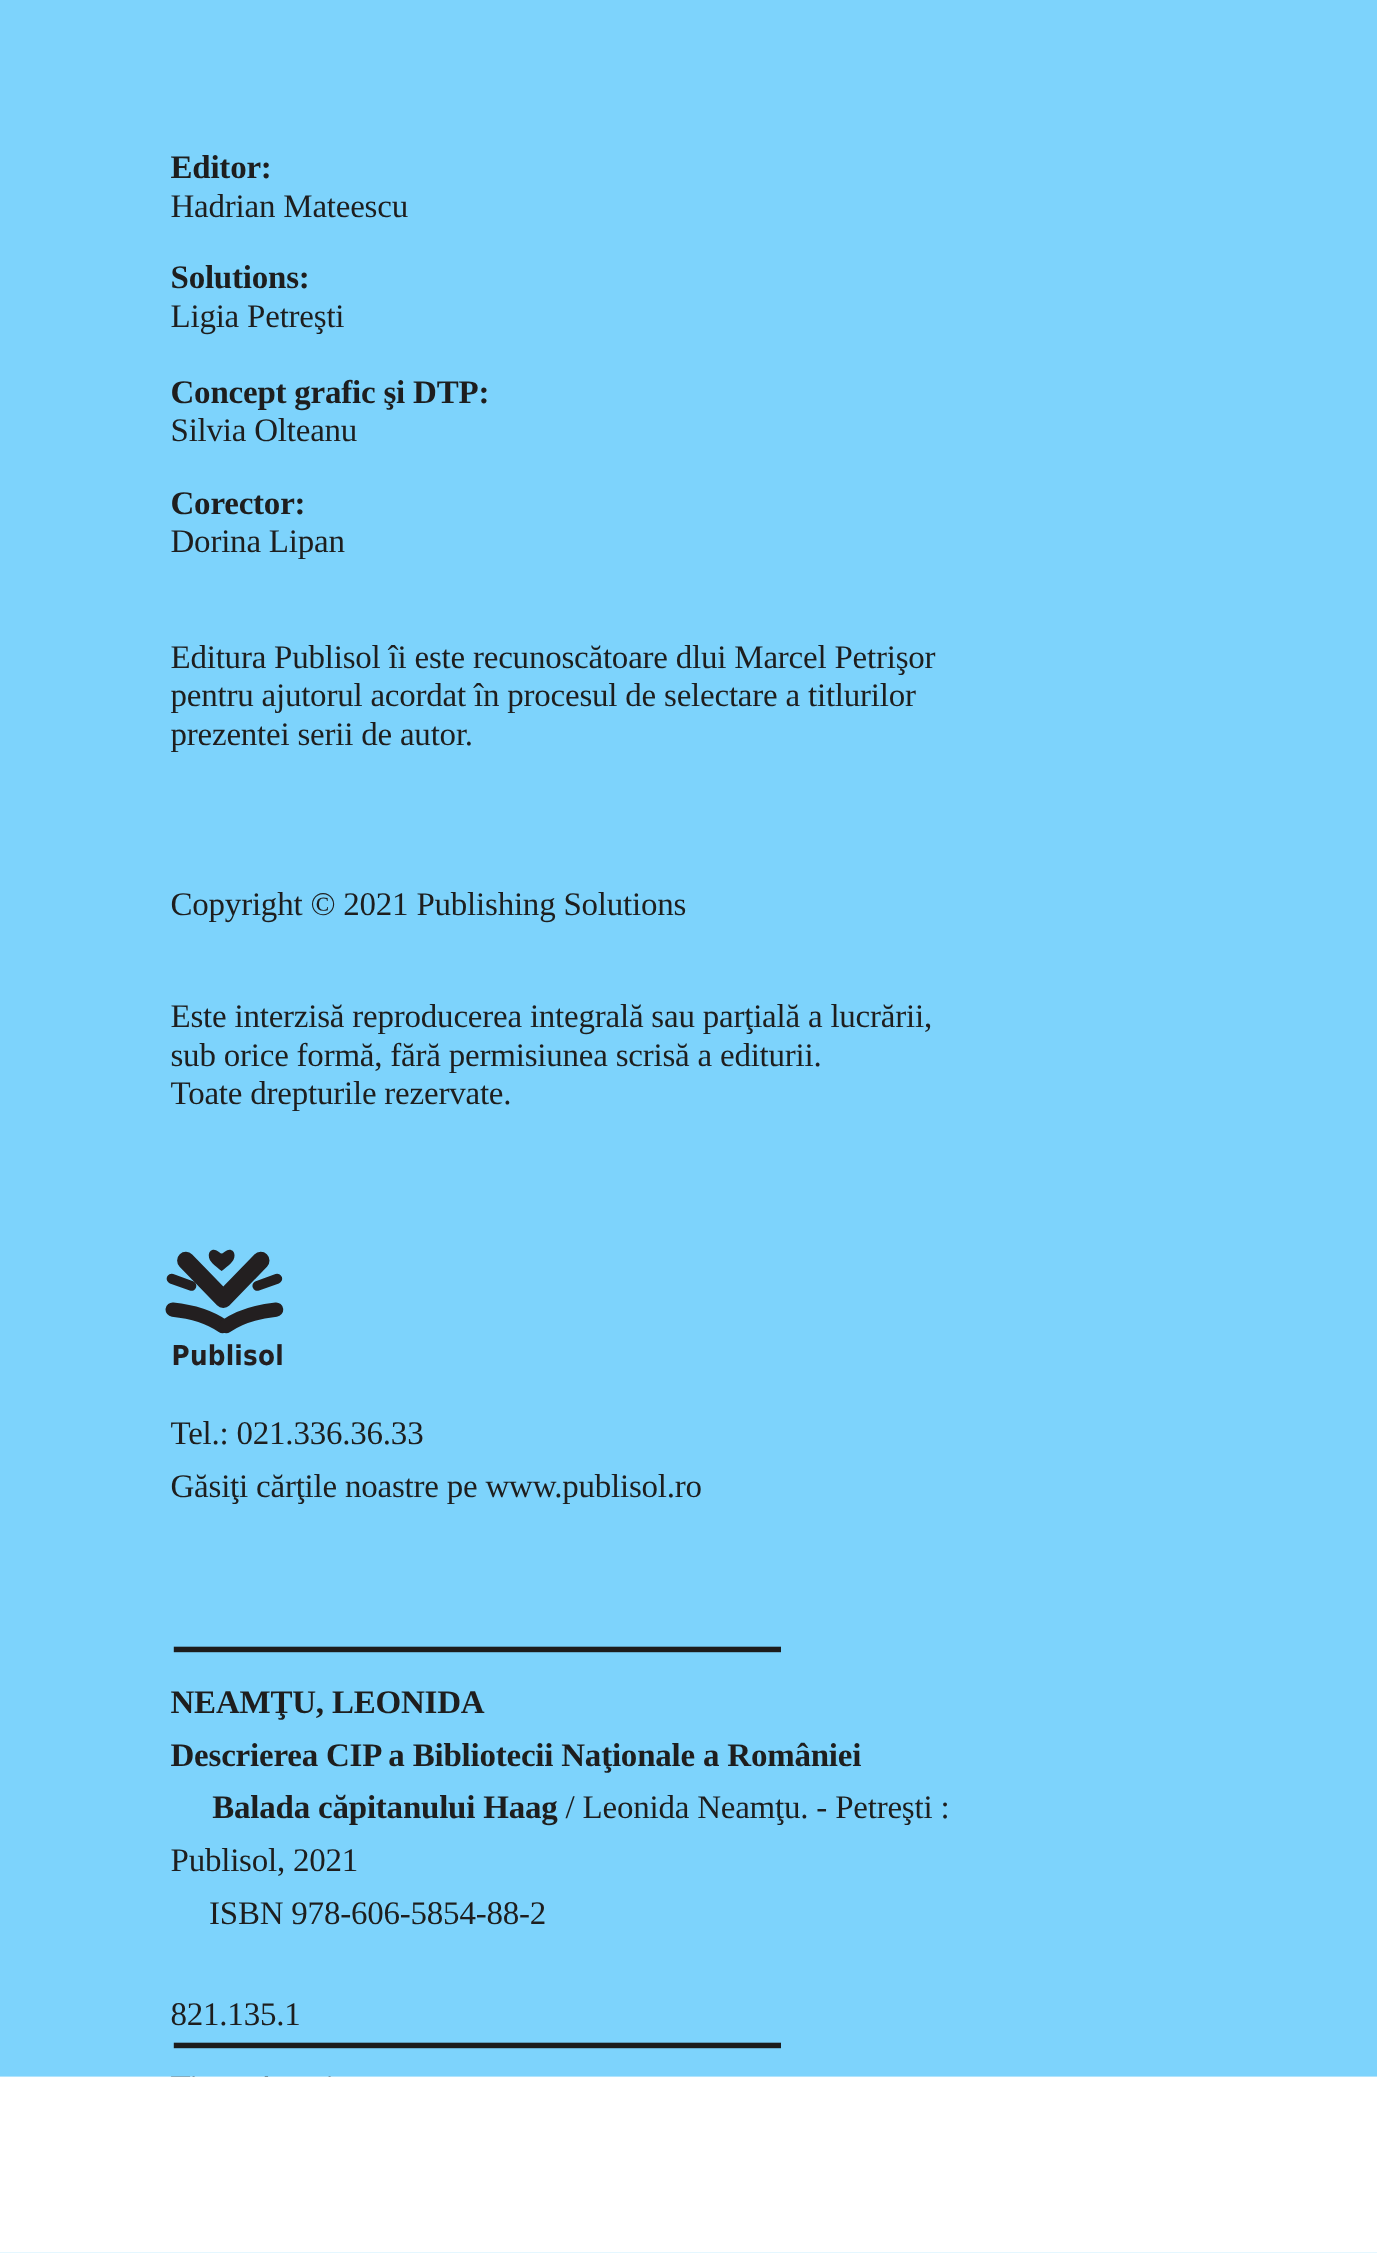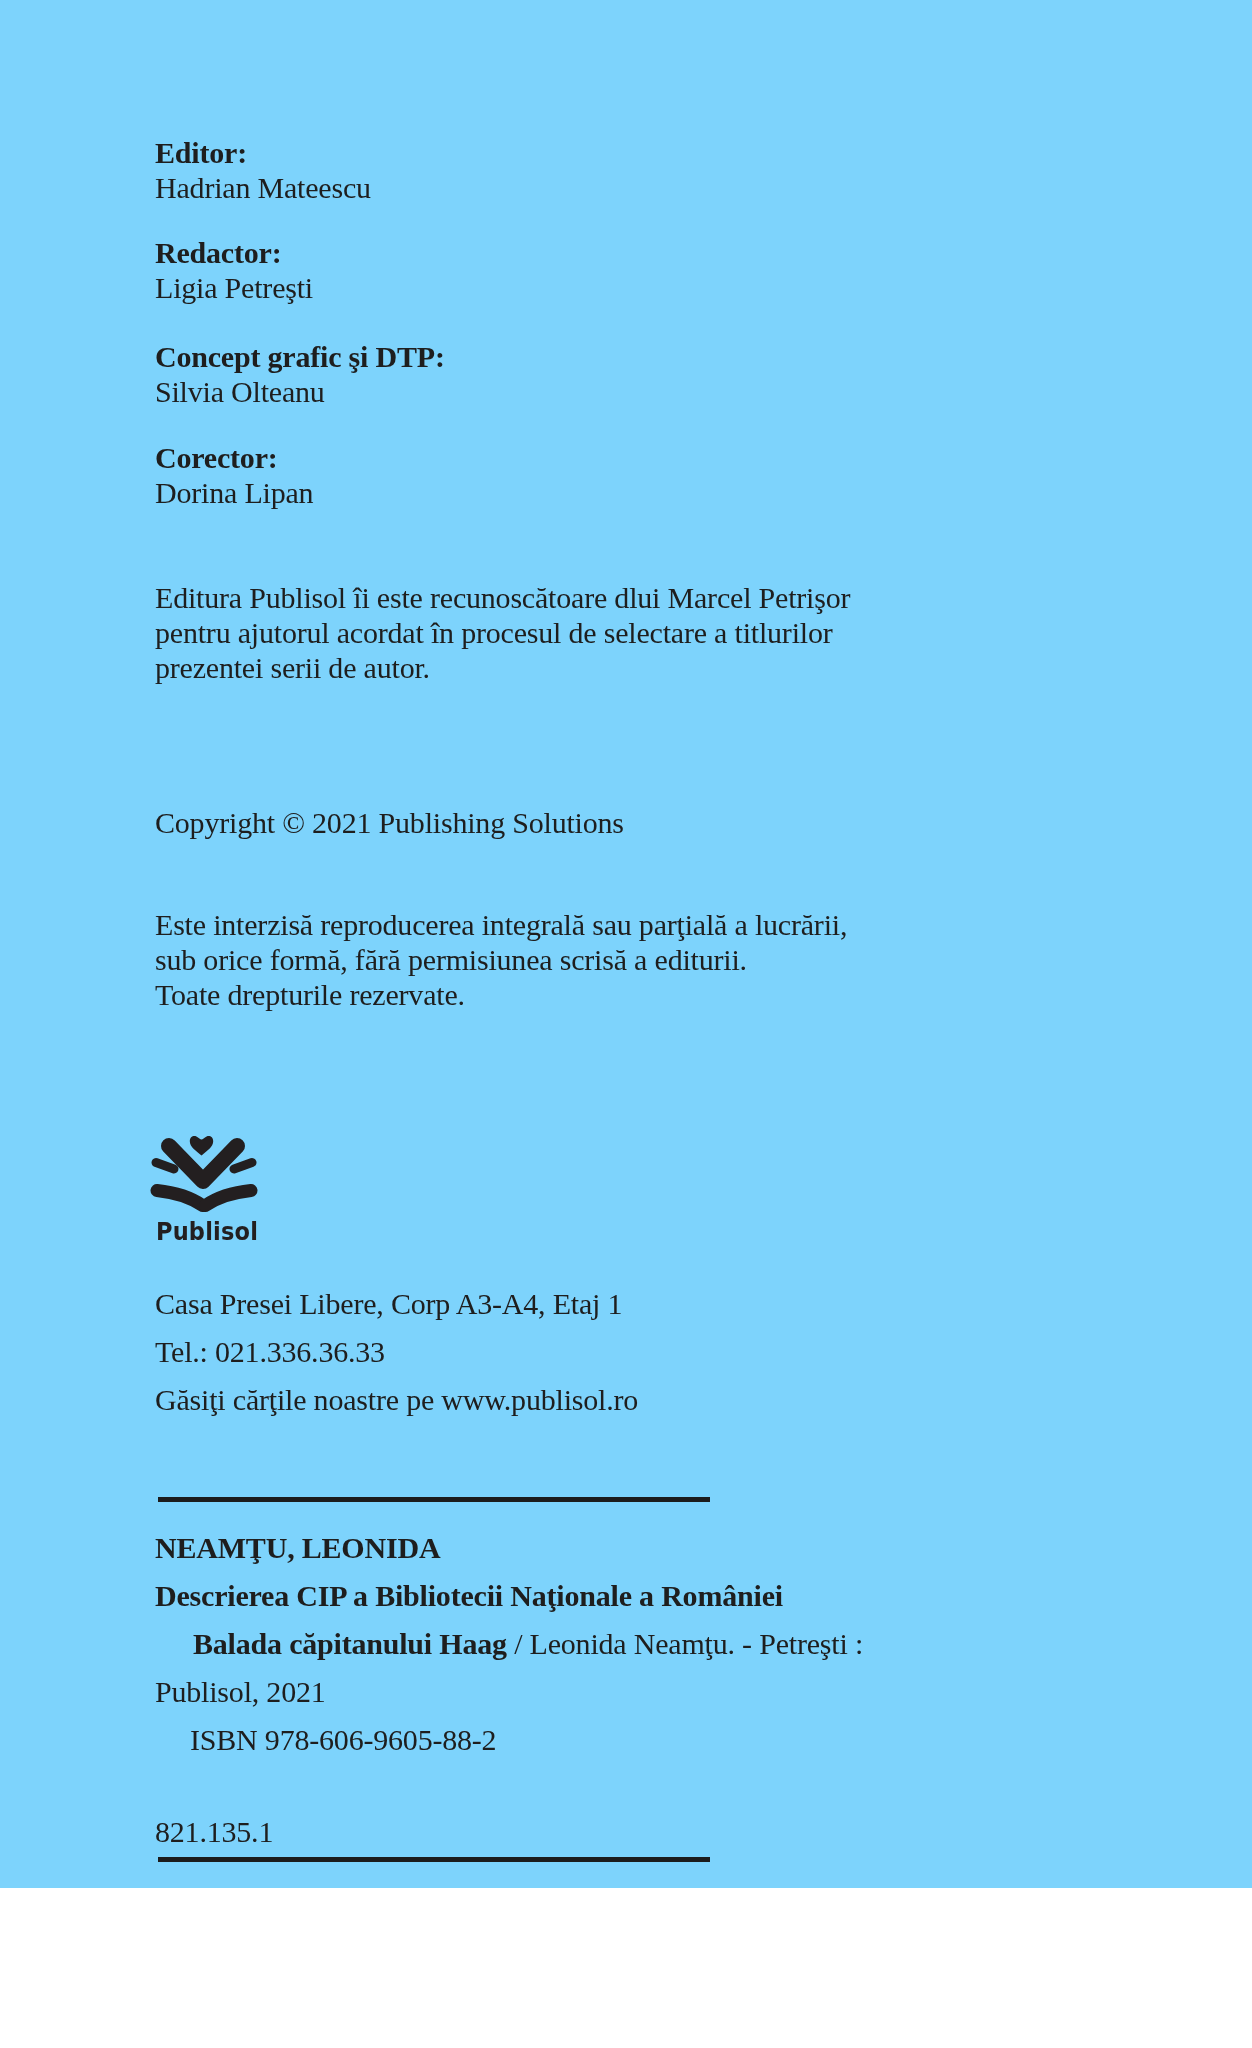--- a/index.html
+++ b/index.html
@@ -42,21 +42,21 @@
 <body>
 
 <div class="page">
 
   <section class="abs lh35" style="top:135px;left:155px">
     <div class="b">Editor:</div>
     <div>Hadrian Mateescu</div>
   </section>
 
   <section class="abs lh35" style="top:235px;left:155px">
-    <div class="b">Redactor:</div>
+    <div class="b">Solutions:</div>
     <div>Ligia Petreşti</div>
   </section>
 
   <section class="abs lh35" style="top:339px;left:155px">
     <div class="b">Concept grafic şi DTP:</div>
     <div>Silvia Olteanu</div>
   </section>
 
   <section class="abs lh35" style="top:440px;left:155px">
     <div class="b">Corector:</div>
@@ -85,33 +85,32 @@
         <path d="M102 32.5 L84 39" stroke-width="9"></path>
         <path d="M7 60.5 C26 62.5 41 67.5 52.5 75.5" stroke-width="13"></path>
         <path d="M101 60.5 C82 62.5 67 67.5 55.5 75.5" stroke-width="13"></path>
       </g>
       <path fill="#231f20" d="M51.5 25.5 C45.8 20.6 39.8 17.2 39.8 11.3 C39.8 6.9 43.4 5.1 46.4 6.5 C48.7 7.6 50.3 9.5 51.5 9.5 C52.7 9.5 54.3 7.6 56.6 6.5 C59.6 5.1 63.2 6.9 63.2 11.3 C63.2 17.2 57.2 20.6 51.5 25.5 Z"></path>
     </svg>
     <div class="logo-wordmark">Publisol</div>
   </div>
 
   <section class="abs lh48" style="top:1280px;left:155px">
-    <div>Casa Presei Libere, Corp A3-A4, Etaj 1</div>
     <div>Tel.: 021.336.36.33</div>
     <div>Găsiţi cărţile noastre pe www.publisol.ro</div>
   </section>
 
   <div class="rule" style="top:1497px"></div>
 
   <section class="abs lh48" style="top:1524px;left:155px">
     <div class="b">NEAMŢU, LEONIDA</div>
     <div class="b">Descrierea CIP a Bibliotecii Naţionale a României</div>
     <div class="indent-title"><span class="b">Balada căpitanului Haag</span><span> / Leonida Neamţu. - Petreşti :</span></div>
     <div>Publisol, 2021</div>
-    <div class="indent-isbn">ISBN 978-606-9605-88-2</div>
+    <div class="indent-isbn">ISBN 978-606-5854-88-2</div>
   </section>
 
   <div class="abs lh35" style="top:1814px;left:155px">821.135.1</div>
 
   <div class="rule" style="top:1857px"></div>
 
   <div class="abs lh35" style="top:1880px;left:155px">Tipar: Artprint</div>
 
 </div>
 

